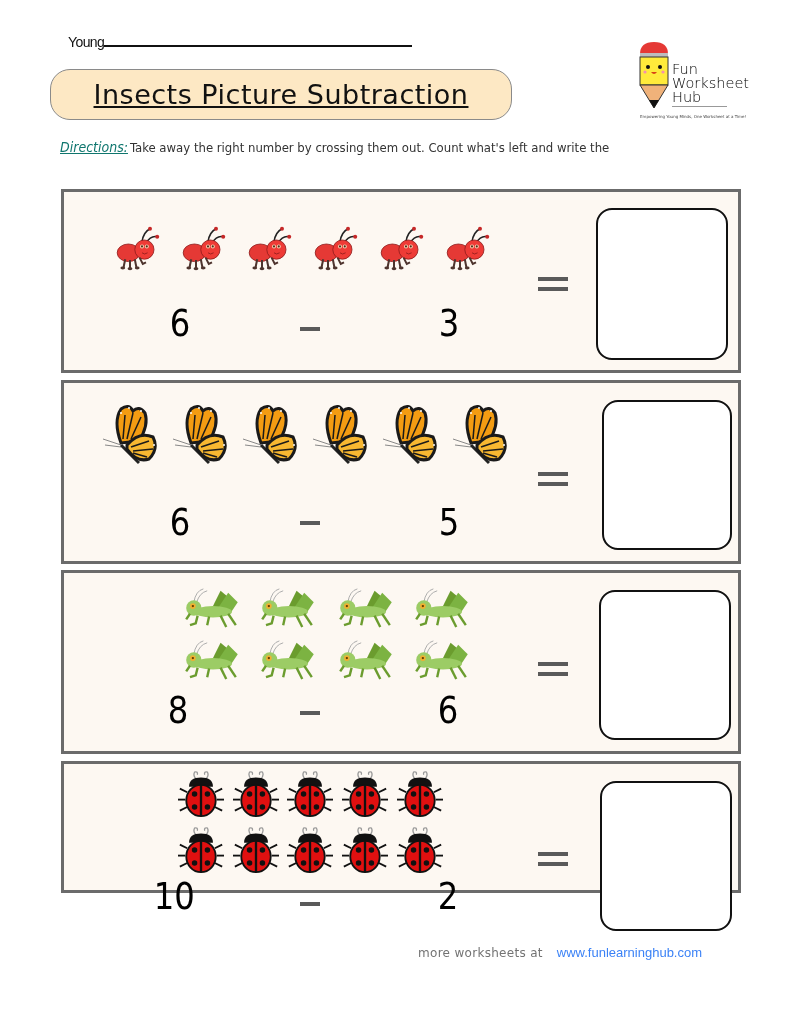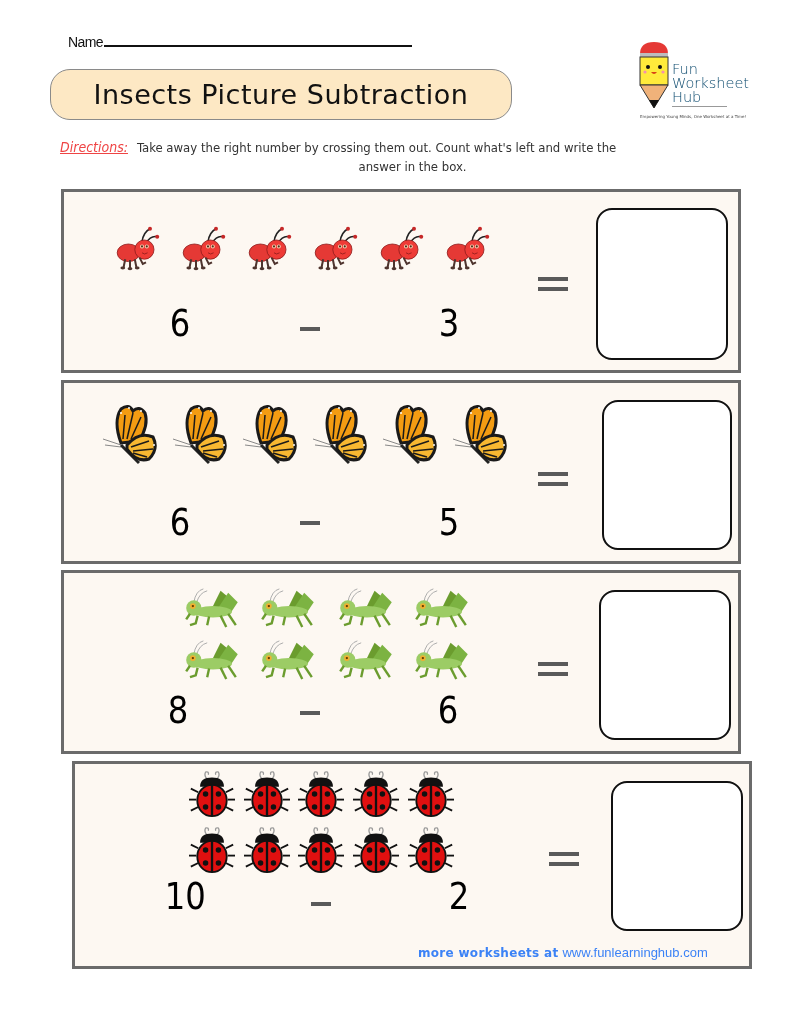--- a/index.html
+++ b/index.html
@@ -1,43 +1,43 @@
 <!DOCTYPE html>
 <html><head>
 <meta charset="utf-8">
 <style>
   html,body{margin:0;padding:0;background:#ffffff;}
   body{width:791px;height:1024px;position:relative;overflow:hidden;font-family:"DejaVu Sans",sans-serif;color:#111;}
   .abs{position:absolute;}
   .name-label{left:68px;top:34px;font-family:"Liberation Sans Narrow","Liberation Sans",sans-serif;font-size:14px;letter-spacing:-0.6px;color:#111;}
   .name-line{left:104px;top:45px;width:308px;height:0;border-bottom:2px solid #111;}
-  .title-box{left:50px;top:69px;width:462px;height:51px;background:#fde8c4;border:1.5px solid #8a8a8a;border-radius:20px;display:flex;align-items:center;justify-content:center;box-sizing:border-box;}
+  .title-box{left:50px;top:69px;width:462px;height:51px;background:#fde8c4;border:1.5px solid #8a8a8a;border-radius:20px;display:flex;align-items:center;justify-content:center;box-sizing:border-box;text-decoration:underline;}
   .title-text{font-family:"DejaVu Sans",sans-serif;font-size:27px;letter-spacing:0.5px;color:#111;}
-  .logo-text{left:672px;top:62px;font-family:"DejaVu Sans",sans-serif;font-weight:300;font-size:14.5px;line-height:14px;color:#0c4a6e;}
+  .logo-text{left:672px;top:62px;font-family:"DejaVu Sans",sans-serif;font-weight:300;font-size:14.5px;line-height:14px;color:#000000;}
   .logo-rule{left:672px;top:106px;width:55px;height:0;border-bottom:1px solid #999;}
   .logo-tag{left:640px;top:114px;font-size:4px;color:#444;white-space:nowrap;}
   .directions{left:60px;top:138px;width:630px;font-family:"DejaVu Sans Condensed","DejaVu Sans",sans-serif;font-size:13px;line-height:19px;color:#333;}
-  .dir-label{font-style:italic;text-decoration:underline;color:#ef4444;font-size:14px;margin-right:9px;}
+  .dir-label{font-style:italic;text-decoration:underline;color:#0f766e;font-size:14px;margin-right:2px;}
   .dir-line2{display:block;text-align:center;padding-left:75px;}
   .panel{left:61px;width:680px;background:#fdf8f2;border:3px solid #6b6b6b;box-sizing:border-box;}
   .ans{position:absolute;background:#fff;border:2px solid #111;border-radius:16px;box-sizing:border-box;}
   .eq{position:absolute;width:30px;height:14px;}
   .eq::before,.eq::after{content:"";position:absolute;left:0;width:30px;height:4px;background:#5a5a5a;}
   .eq::before{top:0}.eq::after{top:10px}
   .minus{position:absolute;width:20px;height:4px;background:#5a5a5a;}
   .num{position:absolute;font-family:"DejaVu Sans",sans-serif;font-size:38px;font-weight:400;line-height:1;color:#000;transform:scaleX(0.85);}
   .ins{position:absolute;}
   .footer{left:418px;top:945px;font-size:12px;color:#333;white-space:nowrap;}
-  .footer b{font-weight:700;color:#3b82f6;letter-spacing:0.3px;margin-right:4px;}
+  .footer b{font-weight:400;color:#737373;letter-spacing:0.3px;margin-right:14px;}
   .footer span.url{font-family:"Liberation Sans",sans-serif;color:#3b82f6;font-size:13px;}
 </style>
 </head>
 <body>
 
-<div class="abs name-label">Name</div>
+<div class="abs name-label">Young</div>
 <div class="abs name-line"></div>
 
 <div class="abs title-box">
   <span class="title-text">Insects Picture Subtraction</span>
 </div>
 
 <svg class="abs" style="left:636px;top:40px" width="36" height="72" viewBox="0 0 36 72">
   <path d="M4 14 Q4 2 18 2 Q32 2 32 14 Z" fill="#e53935"></path>
   <rect x="4" y="13" width="28" height="4" fill="#bdbdbd"></rect>
   <rect x="4" y="17" width="28" height="28" fill="#ffeb3b" stroke="#333" stroke-width="1"></rect>
@@ -52,21 +52,20 @@
 <div class="abs logo-text">
   <div>Fun</div>
   <div>Worksheet</div>
   <div>Hub</div>
 </div>
 <div class="abs logo-rule"></div>
 <div class="abs logo-tag">Empowering Young Minds, One Worksheet at a Time!</div>
 
 <div class="abs directions">
   <span class="dir-label">Directions:</span><span>Take away the right number by crossing them out. Count what's left and write the</span>
-  <span class="dir-line2">answer in the box.</span>
 </div>
 
 <svg width="0" height="0" style="position:absolute">
   <defs>
     <symbol id="ant" viewBox="0 0 60 60">
       <path d="M35 22 Q37 10 45 6" stroke="#222" stroke-width="2" fill="none"></path>
       <path d="M40 24 Q46 14 54 16" stroke="#222" stroke-width="2" fill="none"></path>
       <circle cx="45" cy="6" r="2.5" fill="#c62828"></circle>
         <circle cx="54" cy="16" r="2.5" fill="#c62828"></circle>
       <ellipse cx="18" cy="36" rx="14" ry="11" fill="#e53935" stroke="#8b1a1a" stroke-width="1"></ellipse>
@@ -224,21 +223,21 @@
   <svg class="ins" style="left:348px;top:66px" width="58" height="42">
       <use href="#grasshopper"></use>
     </svg>
   <div class="num" style="left:102px;top:118px">8</div>
   <div class="minus" style="left:236px;top:138px"></div>
   <div class="num" style="left:372px;top:118px">6</div>
   <div class="eq" style="left:474px;top:89px"></div>
   <div class="ans" style="left:535px;top:17px;width:132px;height:150px"></div>
 </div>
 
-<div class="abs panel" style="top:761px;height:208px;margin-left:11px;">
+<div class="abs panel" style="top:761px;height:132px;">
   <svg class="ins" style="left:114px;top:6px" width="46" height="50">
       <use href="#ladybug"></use>
     </svg>
   <svg class="ins" style="left:169px;top:6px" width="46" height="50">
       <use href="#ladybug"></use>
     </svg>
   <svg class="ins" style="left:223px;top:6px" width="46" height="50">
       <use href="#ladybug"></use>
     </svg>
   <svg class="ins" style="left:278px;top:6px" width="46" height="50">

